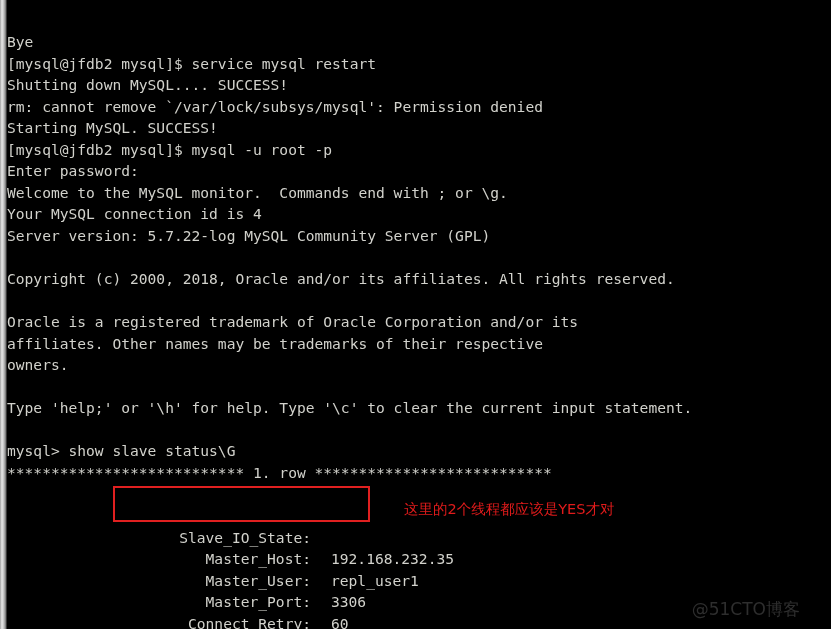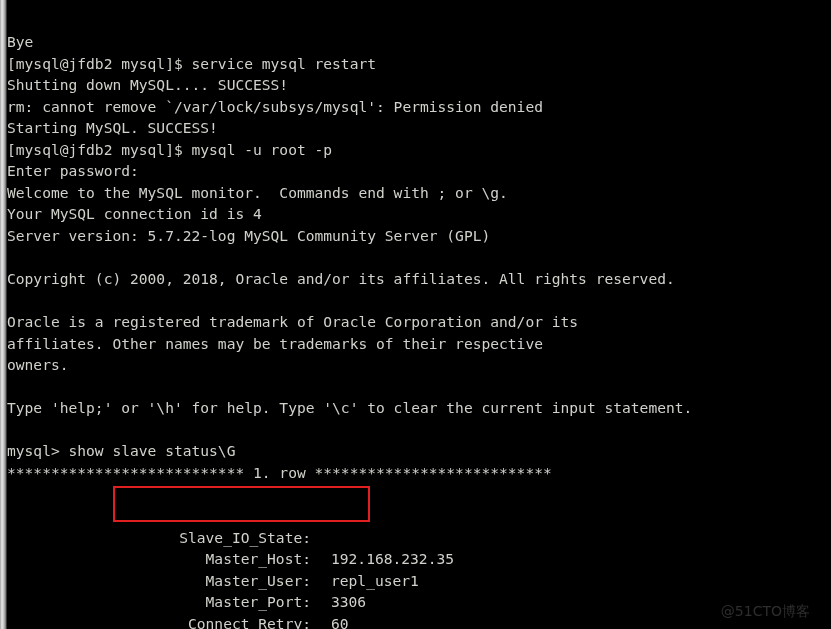--- a/index.html
+++ b/index.html
@@ -69,39 +69,40 @@
     top: 500px;
     color: #e01b1b;
     font-family: "DejaVu Sans", "Liberation Sans", sans-serif;
     font-size: 14.5px;
     line-height: 18px;
     white-space: pre;
     z-index: 6;
   }
   #watermark {
     position: absolute;
-    right: 18px;
+    right: 28px;
     bottom: 8px;
     color: #2e2e2e;
     font-family: "DejaVu Sans", "Liberation Sans", sans-serif;
-    font-size: 14px;
+    font-size: 17px;
     white-space: pre;
     z-index: 6;
   }
 </style>
 </head>
 <body>
 
 <div id="screen">
 
   <div id="left-edge"></div>
 
   <div id="term">
     <div id="prelines"><div class="line">Bye</div><div class="line">[mysql@jfdb2 mysql]$ service mysql restart</div><div class="line">Shutting down MySQL.... SUCCESS! </div><div class="line">rm: cannot remove `/var/lock/subsys/mysql': Permission denied</div><div class="line">Starting MySQL. SUCCESS! </div><div class="line">[mysql@jfdb2 mysql]$ mysql -u root -p</div><div class="line">Enter password: </div><div class="line">Welcome to the MySQL monitor.  Commands end with ; or \g.</div><div class="line">Your MySQL connection id is 4</div><div class="line">Server version: 5.7.22-log MySQL Community Server (GPL)</div><div class="blank"></div><div class="line">Copyright (c) 2000, 2018, Oracle and/or its affiliates. All rights reserved.</div><div class="blank"></div><div class="line">Oracle is a registered trademark of Oracle Corporation and/or its</div><div class="line">affiliates. Other names may be trademarks of their respective</div><div class="line">owners.</div><div class="blank"></div><div class="line">Type 'help;' or '\h' for help. Type '\c' to clear the current input statement.</div><div class="blank"></div><div class="line">mysql&gt; show slave status\G</div><div class="line">*************************** 1. row ***************************</div></div>
     <div id="statusrows"><div class="kv"><span class="k">Slave_IO_State:</span><span class="v"></span></div><div class="kv"><span class="k">Master_Host:</span><span class="v">192.168.232.35</span></div><div class="kv"><span class="k">Master_User:</span><span class="v">repl_user1</span></div><div class="kv"><span class="k">Master_Port:</span><span class="v">3306</span></div><div class="kv"><span class="k">Connect_Retry:</span><span class="v">60</span></div></div>
   </div>
 
   <div id="redbox"></div>
 
+  <div id="annotation">这里的2个线程都应该是YES才对</div>
 
   <div id="watermark">@51CTO博客</div>
 
 </div>
 
 </body></html>

